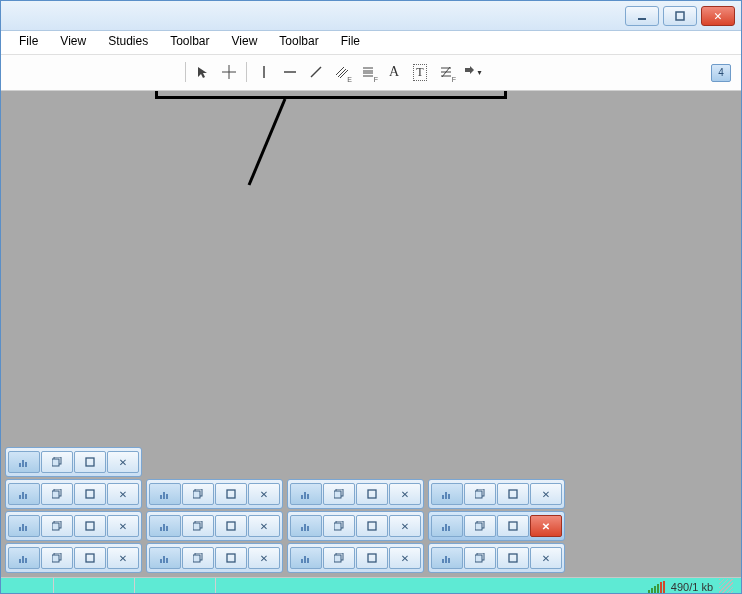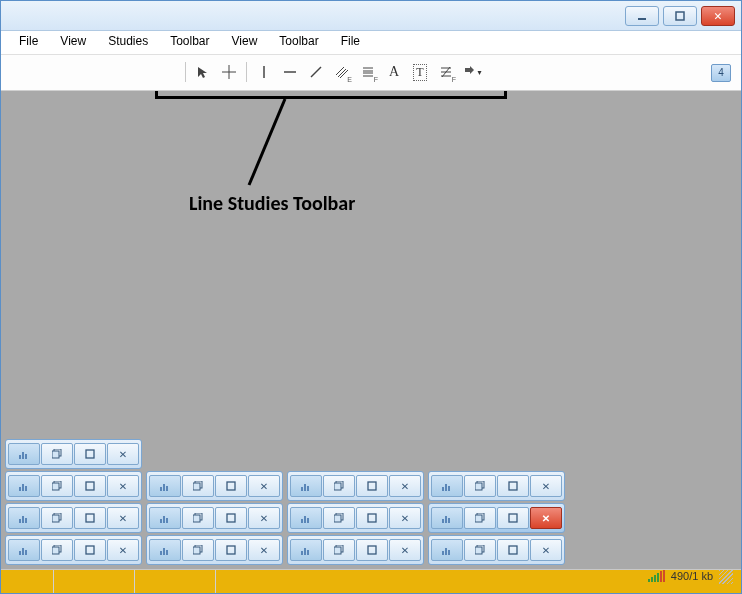--- a/index.html
+++ b/index.html
@@ -32,21 +32,21 @@
 
 .minwins { position: absolute; left: 4px; bottom: 4px; display: flex; flex-direction: column; gap: 2px; }
 .minrow { display: flex; gap: 4px; }
 .minwin { display: flex; gap: 1px; padding: 2px; background: linear-gradient(#e8f1fa,#cadff3); border: 1px solid #7ba6d2; border-radius: 3px; height: 30px; align-items: center; }
 .minwin .mbtn { width: 32px; height: 22px; border: 1px solid #80a8ce; border-radius: 2px; background: linear-gradient(#f3f8fd,#d3e5f5); display: flex; align-items: center; justify-content: center; font-size: 10px; color: #3a5b7d; cursor: pointer; }
 .minwin .mbtn.icon { background: linear-gradient(#d0e4f6,#aacde9); }
 .minwin .mbtn.closeactive { background: linear-gradient(#f08a7a,#d9442a); border-color:#a03020; color:#fff; font-weight:bold; }
 .minwin.active { background: linear-gradient(#d5e8fa,#a5c9eb); }
 .mbtn-chart { width: 10px; height: 10px; display:inline-block; }
 
-.statusbar { height: 24px; border-top: 1px solid #c8c8c8; background: #eab308; display: flex; align-items: flex-start; padding: 0 8px; font-size: 11px; color: #333; }
+.statusbar { height: 16px; border-top: 1px solid #c8c8c8; background: #5eead4; display: flex; align-items: flex-end; padding: 0 8px; font-size: 11px; color: #333; }
 .statusbar .cell { border-left: 1px solid #d0d0d0; height: 100%; display: flex; align-items: center; padding: 0 40px; }
 .statusbar .cell:first-child { border-left: none; padding-left: 4px; }
 .statusbar .spacer { flex: 1; }
 .conn-bars { display: inline-flex; align-items: flex-end; gap: 1px; margin-right: 6px; height: 12px; }
 .conn-bars span { width: 2px; background: #3a9a3a; }
 .conn-bars span:nth-child(1){height:3px} .conn-bars span:nth-child(2){height:5px} .conn-bars span:nth-child(3){height:7px} .conn-bars span:nth-child(4){height:9px} .conn-bars span:nth-child(5){height:11px;background:#d04a2a} .conn-bars span:nth-child(6){height:12px;background:#d04a2a}
 .resize-grip { width:14px; height:14px; margin-left:6px; background: repeating-linear-gradient(135deg,#bbb,#bbb 1px,transparent 1px,transparent 3px); }
 </style>
 </head>
 <body>
@@ -148,21 +148,20 @@
   </div>
 
   <div class="workarea">
 
     <div class="highlight-box" style="left:154px; top:-38px; width:352px; height:46px;"></div>
 
     <svg class="annotation-line" style="left:246px; top:8px;" width="40" height="90">
       <line x1="38" y1="0" x2="2" y2="86" stroke="#000" stroke-width="3"></line>
     </svg>
 
-    <div class="annotation-text" style="left:188px; top:100px;">Line Studies Toolbar</div>
 
     <div class="minwins" id="minwins">
         <div class="minrow">
           <div class="minwin">
             <div class="mbtn icon">
               <svg class="mbtn-chart" viewBox="0 0 10 10">
                 <rect x="0" y="6" width="2" height="4" fill="#5a86b8"></rect>
                 <rect x="3" y="3" width="2" height="7" fill="#5a86b8"></rect>
                 <rect x="6" y="5" width="2" height="5" fill="#5a86b8"></rect>
               </svg>

